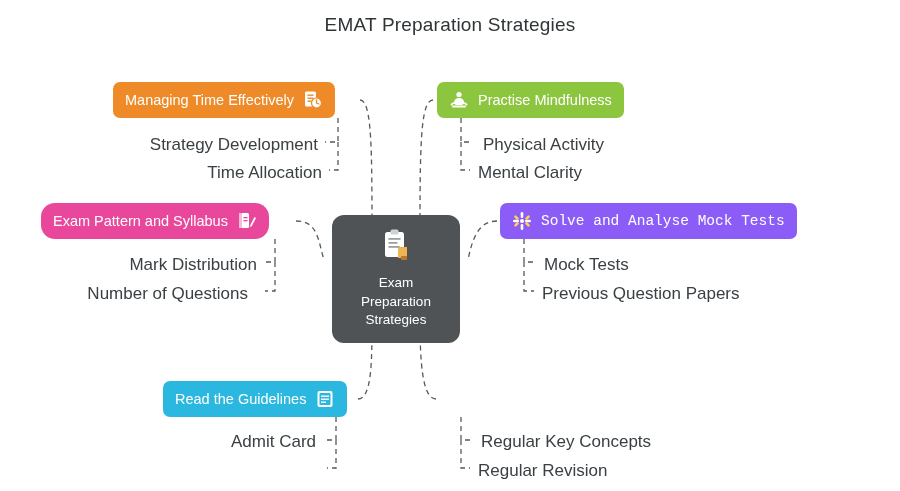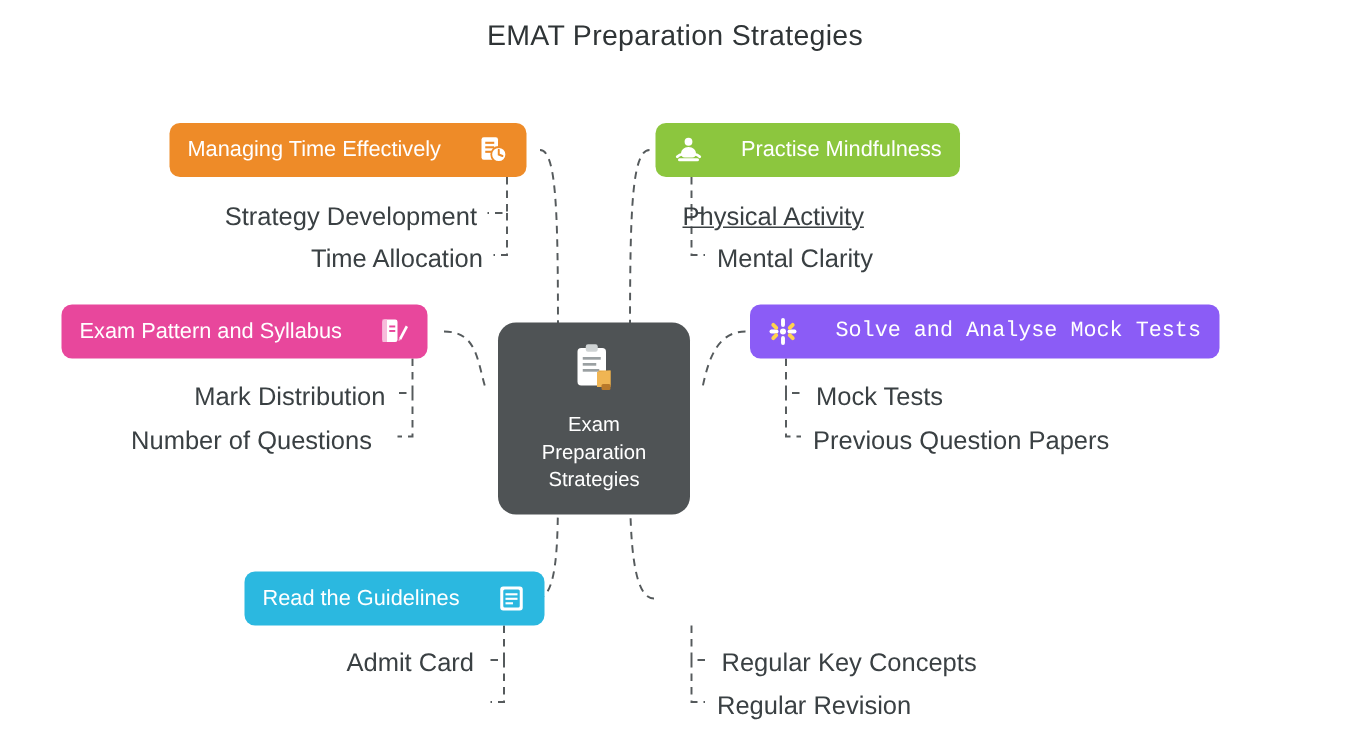--- a/index.html
+++ b/index.html
@@ -40,21 +40,20 @@
     position: absolute;
     border-radius: 7px;
     color: #ffffff;
     display: flex;
     align-items: center;
     box-sizing: border-box;
     padding: 0 12px;
     height: 36px;
     font-size: 14.5px;
     white-space: nowrap;
-    gap: 16px;
   }
   .node .label {
     line-height: 1;
   }
   .node .node-icon {
     display: inline-flex;
     align-items: center;
     justify-content: center;
     width: 20px;
     height: 20px;
@@ -153,21 +152,21 @@
         <rect x="4.5" y="7.5" width="6" height="1.4" fill="#ee8b28"></rect>
         <rect x="4.5" y="10.5" width="4" height="1.4" fill="#ee8b28"></rect>
         <circle cx="13.5" cy="13" r="5" fill="#ffffff" stroke="#ee8b28" stroke-width="1.2"></circle>
         <path d="M13.5 9.8 L13.5 13 L16 14" stroke="#ee8b28" stroke-width="1.3" fill="none" stroke-linecap="round"></path>
       </svg>
     </span>
   </div>
   <div class="sub right-align" style="left:80px; top:135px; width:238px;">Strategy Development</div>
   <div class="sub right-align" style="left:80px; top:163px; width:242px;">Time Allocation</div>
 
-  <div class="node icon-right" style="left:41px; top:203px; background:#e8479c;">
+  <div class="node icon-right" style="left:41px; top:203px; background:#e8479c;border-radius:14px;">
     <span class="label">Exam Pattern and Syllabus</span>
     <span class="node-icon">
       <svg width="20" height="20" viewBox="0 0 20 20">
         <rect x="2" y="2" width="10" height="15" rx="1.5" fill="#ffffff"></rect>
         <rect x="2" y="2" width="3" height="15" fill="#f7bcdb"></rect>
         <rect x="6.5" y="6" width="4" height="1.3" fill="#e8479c"></rect>
         <rect x="6.5" y="9" width="4" height="1.3" fill="#e8479c"></rect>
         <path d="M13 14.5 L17.5 6 L19 7 L14.5 15.5 Z" fill="#ffffff"></path>
         <path d="M13 14.5 L14.5 15.5 L12.6 16.4 Z" fill="#f7bcdb"></path>
       </svg>
@@ -195,21 +194,21 @@
       <svg width="20" height="20" viewBox="0 0 20 20">
         <circle cx="10" cy="4.5" r="2.6" fill="#ffffff"></circle>
         <path d="M10 8 C7 8 5 10 5 12.5 C5 14 6 15 7.5 15 L12.5 15 C14 15 15 14 15 12.5 C15 10 13 8 10 8 Z" fill="#ffffff"></path>
         <path d="M2.5 14.5 C4 13 6 12.5 7.5 13.5" stroke="#ffffff" stroke-width="1.8" fill="none" stroke-linecap="round"></path>
         <path d="M17.5 14.5 C16 13 14 12.5 12.5 13.5" stroke="#ffffff" stroke-width="1.8" fill="none" stroke-linecap="round"></path>
         <rect x="3" y="15.5" width="14" height="2" rx="1" fill="#ffffff"></rect>
       </svg>
     </span>
     <span class="label">Practise Mindfulness</span>
   </div>
-  <div class="sub" style="left:455px; top:135px;text-decoration:underline;">Physical Activity</div>
+  <div class="sub" style="left:483px; top:135px;">Physical Activity</div>
   <div class="sub" style="left:478px; top:163px;">Mental Clarity</div>
 
   <div class="node icon-left" style="left:500px; top:203px; background:#8b5cf6;font-family:Liberation Mono, monospace;">
     <span class="node-icon">
       <svg width="20" height="20" viewBox="0 0 20 20">
         <rect x="8.7" y="1" width="2.6" height="6" rx="1.3" fill="#ffffff"></rect>
         <rect x="8.7" y="13" width="2.6" height="6" rx="1.3" fill="#ffffff"></rect>
         <rect x="1" y="8.7" width="6" height="2.6" rx="1.3" fill="#ffffff"></rect>
         <rect x="13" y="8.7" width="6" height="2.6" rx="1.3" fill="#ffffff"></rect>
         <rect x="3.2" y="3.9" width="2.6" height="5.4" rx="1.3" fill="#ffd34d" transform="rotate(-45 4.5 6.6)"></rect>

